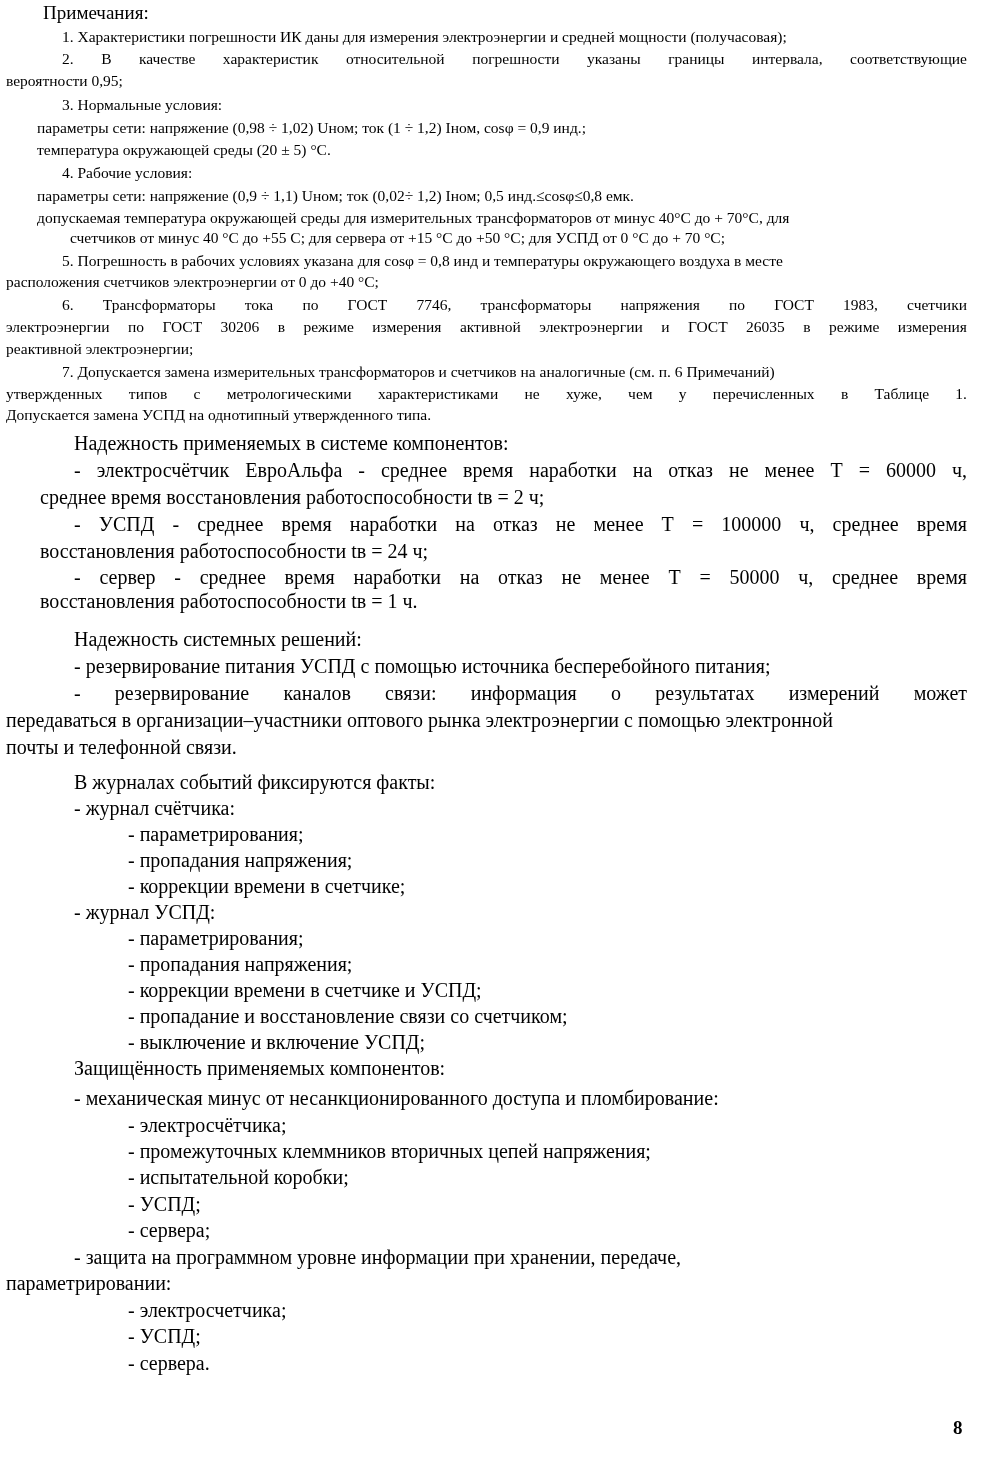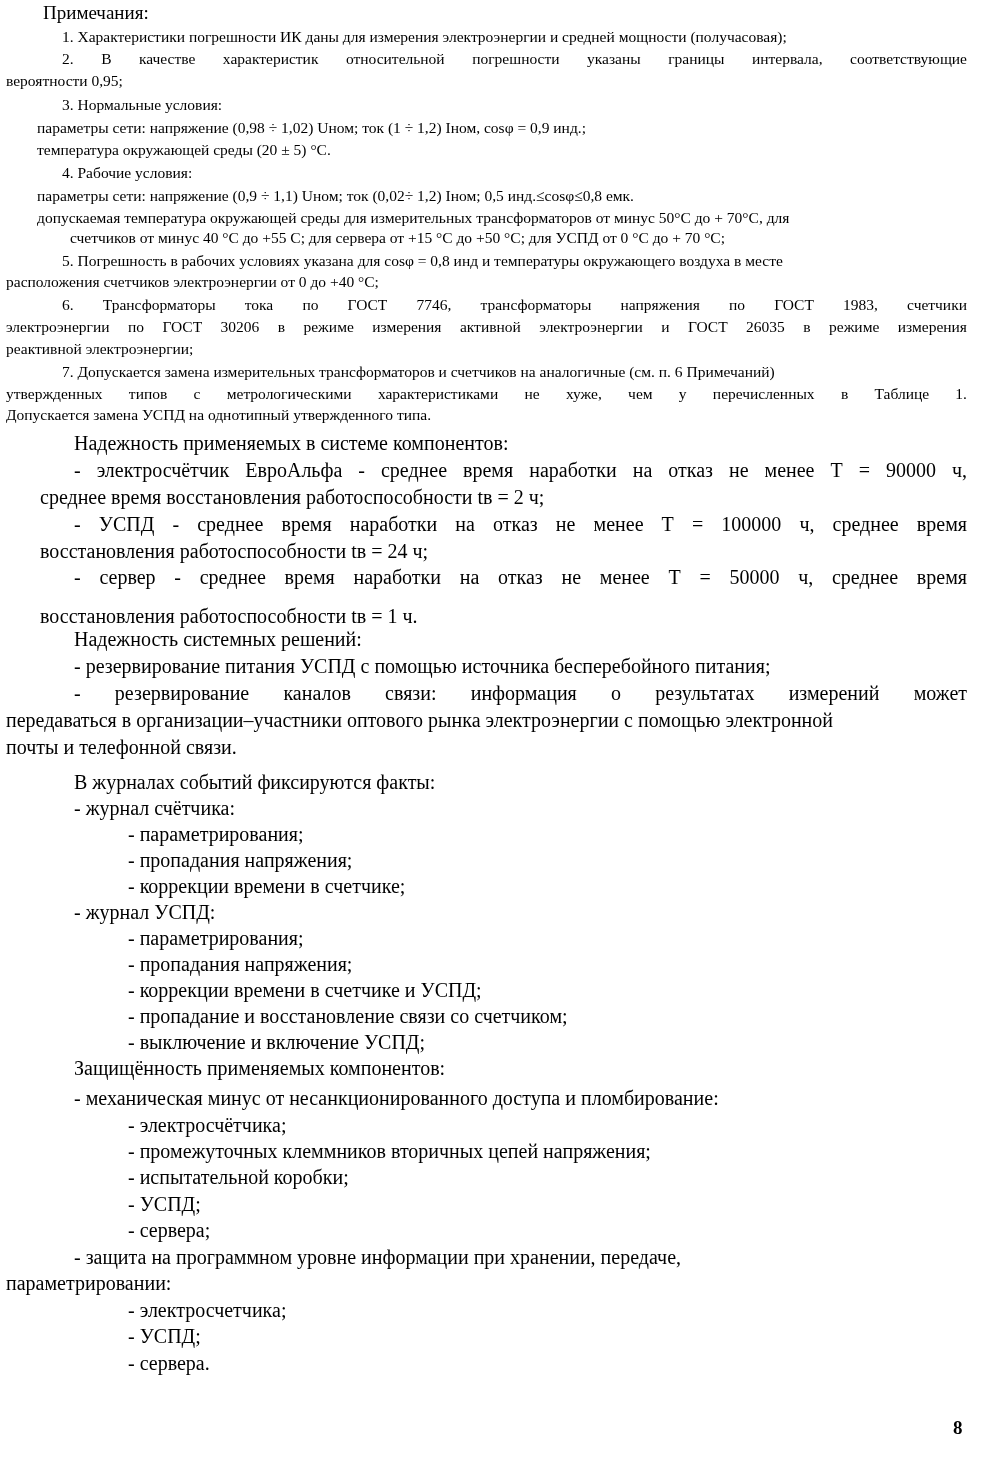--- a/index.html
+++ b/index.html
@@ -17,38 +17,38 @@
 
 <div class="abs title" style="left:6px;top:2px;margin-left:37px;">Примечания:</div>
 <div class="abs s" style="left:62px;top:28px;">1. Характеристики погрешности ИК даны для измерения электроэнергии и средней мощности (получасовая);</div>
 <div class="abs s just" style="left:62px;top:50px;width:905px;">2. В качестве характеристик относительной погрешности указаны границы интервала, соответствующие</div>
 <div class="abs s" style="left:6px;top:72px;">вероятности 0,95;</div>
 <div class="abs s" style="left:62px;top:96px;">3. Нормальные условия:</div>
 <div class="abs s" style="left:37px;top:119px;">параметры сети: напряжение (0,98 ÷ 1,02) Uном;  ток (1 ÷ 1,2) Iном, cosφ = 0,9 инд.;</div>
 <div class="abs s" style="left:37px;top:141px;">температура окружающей среды (20 ± 5) °С.</div>
 <div class="abs s" style="left:62px;top:164px;">4. Рабочие условия:</div>
 <div class="abs s" style="left:37px;top:187px;">параметры сети: напряжение (0,9 ÷ 1,1) Uном; ток (0,02÷ 1,2) Iном; 0,5 инд.≤cosφ≤0,8 емк.</div>
-<div class="abs s" style="left:37px;top:209px;">допускаемая температура окружающей среды для измерительных трансформаторов от минус 50°С до + 70°С, для</div>
+<div class="abs s" style="left:37px;top:209px;">допускаемая температура окружающей среды для измерительных трансформаторов от минус 40°С до + 70°С, для</div>
 <div class="abs s" style="left:70px;top:229px;">счетчиков от минус 40 °С до +55 С; для сервера от +15 °С до +50 °С; для УСПД от 0 °С до + 70 °С;</div>
 <div class="abs s" style="left:62px;top:252px;">5. Погрешность в рабочих условиях указана для cosφ = 0,8 инд и температуры окружающего воздуха в месте</div>
 <div class="abs s" style="left:6px;top:273px;">расположения счетчиков электроэнергии от 0 до +40 °С;</div>
 <div class="abs s just" style="left:62px;top:296px;width:905px;">6. Трансформаторы тока по ГОСТ 7746, трансформаторы напряжения по ГОСТ 1983, счетчики</div>
 <div class="abs s just" style="left:6px;top:318px;width:961px;">электроэнергии по ГОСТ 30206 в режиме измерения активной электроэнергии и ГОСТ 26035 в режиме измерения</div>
 <div class="abs s" style="left:6px;top:340px;">реактивной электроэнергии;</div>
 <div class="abs s" style="left:62px;top:363px;">7. Допускается замена измерительных трансформаторов и счетчиков на аналогичные (см. п. 6 Примечаний)</div>
 <div class="abs s just" style="left:6px;top:385px;width:961px;">утвержденных типов с метрологическими характеристиками не хуже, чем у перечисленных в Таблице 1.</div>
 <div class="abs s" style="left:6px;top:406px;">Допускается замена УСПД на однотипный утвержденного типа.</div>
 
 <div class="abs l" style="left:74px;top:432px;">Надежность применяемых в системе компонентов:</div>
-<div class="abs l just" style="left:74px;top:459px;width:893px;">- электросчётчик ЕвроАльфа - среднее время наработки на отказ не менее Т = 90000 ч,</div>
+<div class="abs l just" style="left:74px;top:459px;width:893px;">- электросчётчик ЕвроАльфа - среднее время наработки на отказ не менее Т = 60000 ч,</div>
 <div class="abs l" style="left:40px;top:486px;">среднее время восстановления работоспособности tв = 2 ч;</div>
 <div class="abs l just" style="left:74px;top:513px;width:893px;">- УСПД - среднее время наработки на отказ не менее Т = 100000 ч, среднее время</div>
 <div class="abs l" style="left:40px;top:540px;">восстановления работоспособности tв = 24 ч;</div>
 <div class="abs l just" style="left:74px;top:566px;width:893px;">- сервер - среднее время наработки на отказ не менее Т = 50000 ч, среднее время</div>
-<div class="abs l" style="left:40px;top:605px;text-align:right;">восстановления работоспособности tв = 1 ч.</div>
+<div class="abs l" style="left:40px;top:590px;text-align:right;">восстановления работоспособности tв = 1 ч.</div>
 
 <div class="abs l" style="left:74px;top:628px;">Надежность системных решений:</div>
 <div class="abs l" style="left:74px;top:655px;">- резервирование питания УСПД с помощью источника бесперебойного питания;</div>
 <div class="abs l just" style="left:74px;top:682px;width:893px;">- резервирование каналов связи: информация о результатах измерений может</div>
 <div class="abs l" style="left:6px;top:709px;">передаваться в организации–участники оптового рынка электроэнергии с помощью электронной</div>
 <div class="abs l" style="left:6px;top:736px;">почты и телефонной связи.</div>
 
 <div class="abs l" style="left:74px;top:771px;">В журналах событий фиксируются факты:</div>
 <div class="abs l" style="left:74px;top:797px;">- журнал счётчика:</div>
 <div class="abs l" style="left:128px;top:823px;">- параметрирования;</div>

